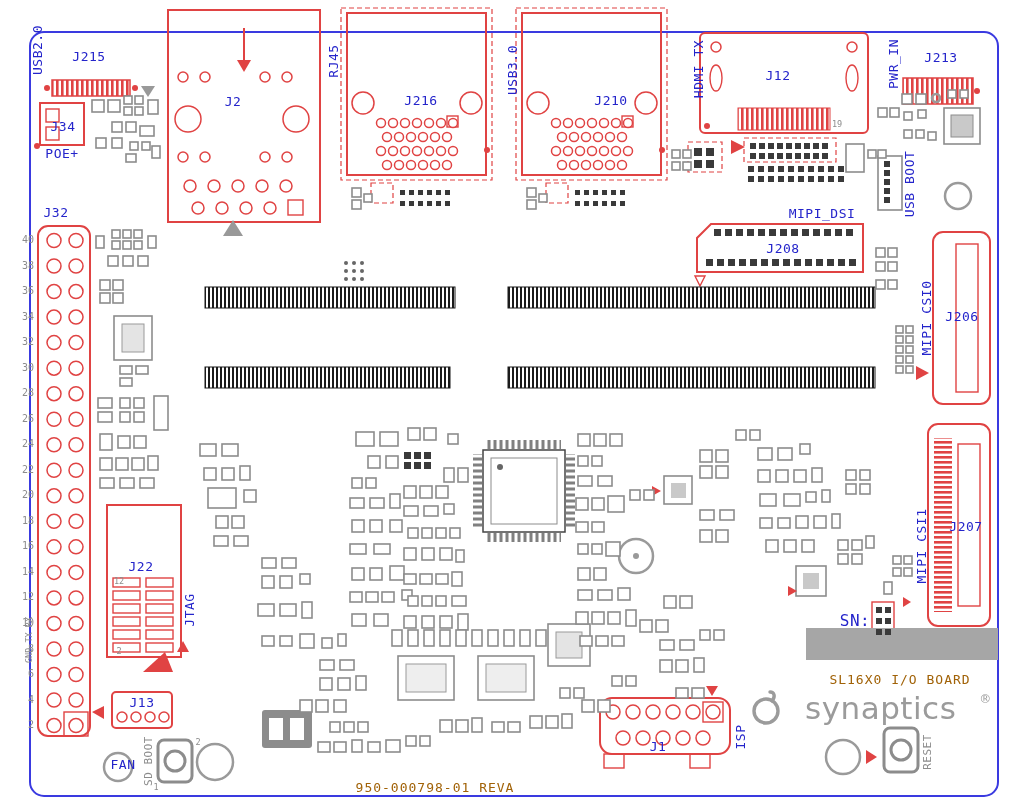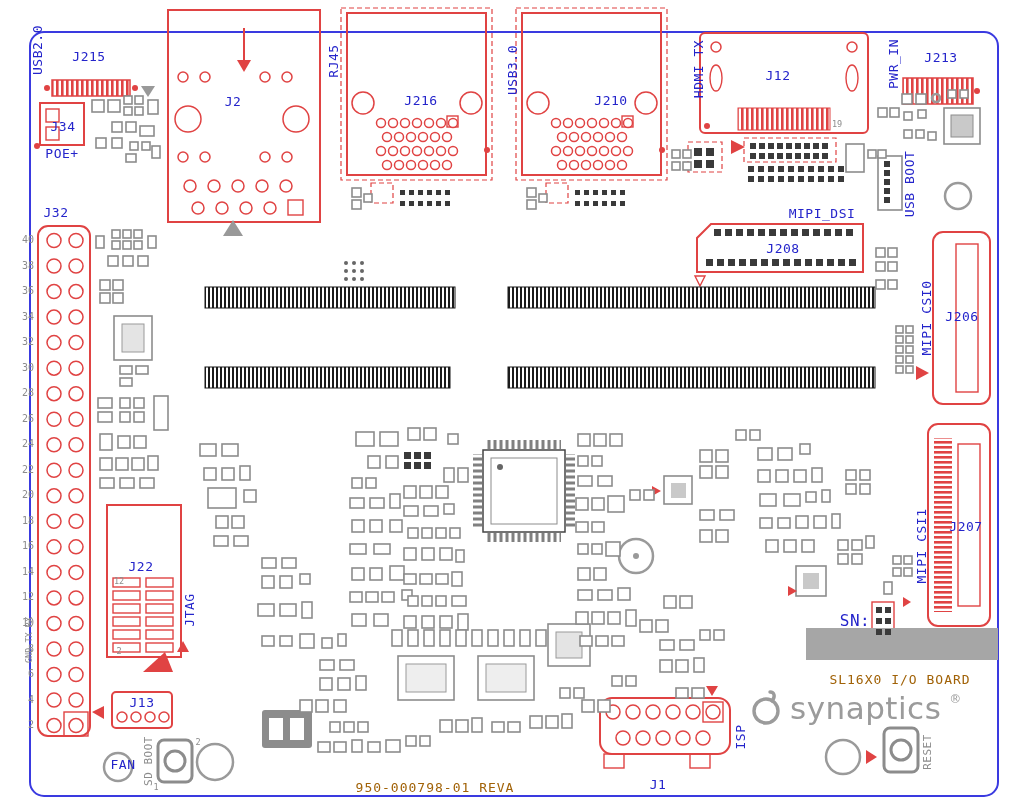--- a/index.html
+++ b/index.html
@@ -25,21 +25,21 @@
   .lbl{position:absolute;color:#2424cb;font-size:13px;white-space:nowrap;
        transform:translate(-50%,-50%);letter-spacing:.5px;}
   .lbl.v{transform:translate(-50%,-50%) rotate(-90deg);}
   .lbl.gray{color:#8c8c8c;}
   .lbl.small{font-size:11px;}
   .lbl.tiny{font-size:8.5px;letter-spacing:0;}
   .lbl.mono-gray{color:#a16207;letter-spacing:1px;}
   .pinNums{position:absolute;left:18px;top:227px;width:16px;display:flex;flex-direction:column;}
   .pinNums .pn{height:25.53px;display:flex;align-items:center;justify-content:flex-end;
        font-size:10px;color:#8c8c8c;}
-  .brandwrap{position:absolute;left:750px;top:690px;display:flex;align-items:center;gap:8px;
+  .brandwrap{position:absolute;left:750px;top:690px;display:flex;align-items:center;gap:23px;
        color:#9b9b9b;font-family:"DejaVu Sans",sans-serif;}
   .brandtext{font-size:31px;letter-spacing:.5px;}
   .reg{font-size:12px;align-self:flex-start;margin-top:2px;}
 </style>
 </head>
 <body>
 
 <div class="board">
 
 <svg id="art" viewBox="0 0 1024 812" width="1024" height="812" xmlns="http://www.w3.org/2000/svg">
@@ -829,21 +829,21 @@
 <div class="lbl mono-gray" style="left:900px;top:679px">SL16X0 I/O BOARD</div>
 <div class="lbl" style="left:141px;top:566px">J22</div>
 <div class="lbl tiny gray" style="left:119px;top:581px">12</div>
 <div class="lbl tiny gray" style="left:119px;top:651px">2</div>
 <div class="lbl v" style="left:189px;top:610px">JTAG</div>
 <div class="lbl" style="left:142px;top:702px">J13</div>
 <div class="lbl" style="left:123px;top:764px">FAN</div>
 <div class="lbl v gray small" style="left:148px;top:761px">SD BOOT</div>
 <div class="lbl tiny gray" style="left:156px;top:787px">1</div>
 <div class="lbl tiny gray" style="left:198px;top:742px">2</div>
-<div class="lbl" style="left:658px;top:784px">J1</div>
+<div class="lbl" style="left:658px;top:746px">J1</div>
 <div class="lbl v" style="left:740px;top:737px">ISP</div>
 <div class="lbl v gray small" style="left:927px;top:752px">RESET</div>
 <div class="lbl mono-gray" style="left:435px;top:787px">950-000798-01 REVA</div>
 <div class="lbl v tiny gray" style="left:29px;top:640px">GND TX RX</div>
 
 <div class="pinNums">
       <div class="pn">40</div>
       <div class="pn">38</div>
       <div class="pn">36</div>
       <div class="pn">34</div>

